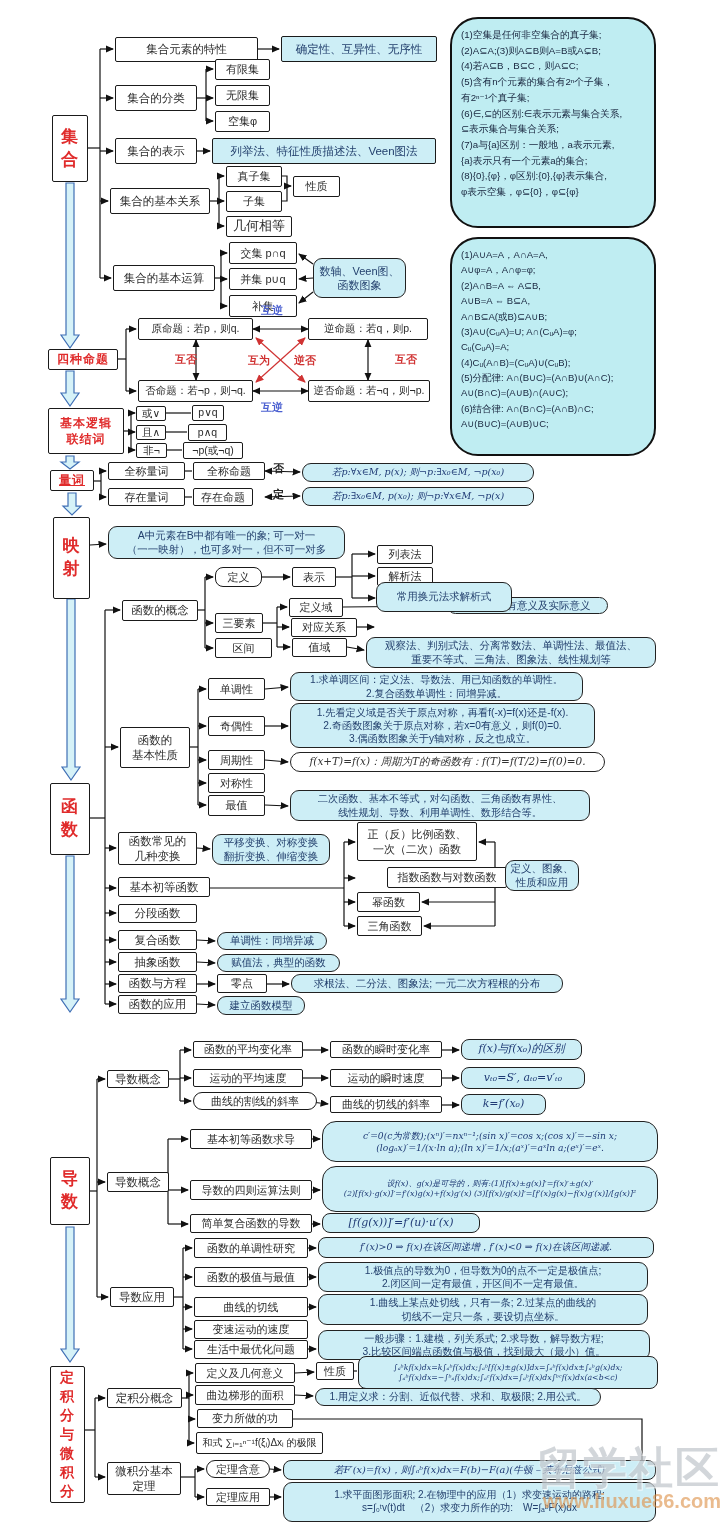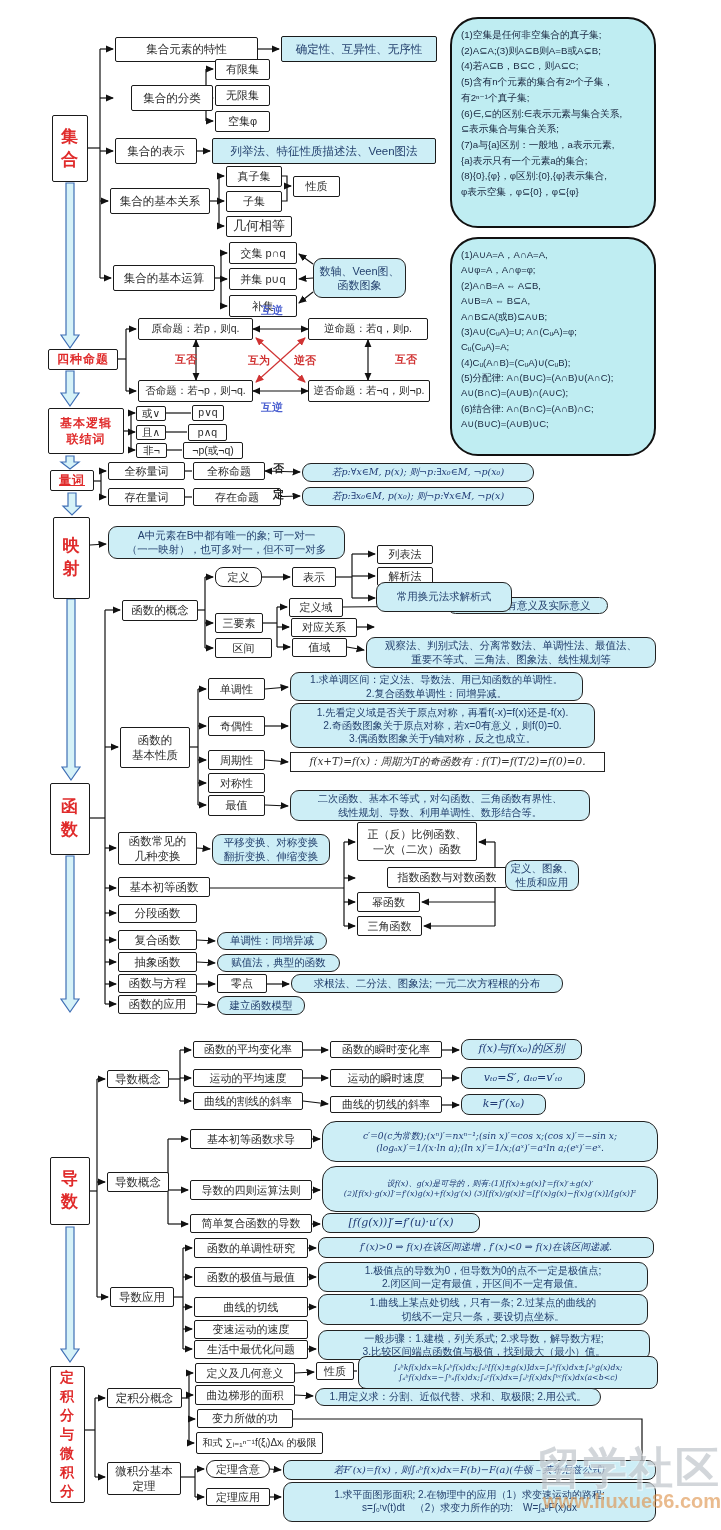--- a/index.html
+++ b/index.html
@@ -3,21 +3,21 @@
 <meta charset="utf-8">
 <style>
   html,body{margin:0;padding:0;background:#ffffff;}
   #canvas{position:relative;width:721px;height:1530px;background:#fff;overflow:hidden;
           font-family:"Liberation Sans","DejaVu Sans",sans-serif;}
   #edges-svg{position:absolute;left:0;top:0;pointer-events:none;}
   .edge{fill:none;stroke-width:1.2px;}
   .node{position:absolute;box-sizing:border-box;display:flex;align-items:center;justify-content:center;
         text-align:center;white-space:pre-line;line-height:1.28;overflow:hidden;}
   .plain{background:#fff;border:1.4px solid #1a1a1a;color:#2b2b2b;border-radius:2px;}
-  .plainround{background:#fff;border:1.3px solid #222;border-radius:0;color:#333;
+  .plainround{background:#fff;border:1.3px solid #222;border-radius:10px;color:#333;
         font-family:"DejaVu Serif","DejaVu Sans",serif;font-style:italic;}
   .cyan{background:#cdeef6;border:1.3px solid #222;border-radius:9px;color:#24416e;}
   .cyanflat{background:#cdeef6;border:1.4px solid #1a1a1a;border-radius:2px;color:#24416e;}
   .cyanf{background:#cdeef6;border:1.3px solid #222;border-radius:8px;color:#1f3a75;
         font-family:"DejaVu Serif","DejaVu Sans",serif;font-style:italic;}
   .cyanfbig{background:#cdeef6;border:1.5px solid #222;border-radius:14px;color:#1f3a75;
         font-family:"DejaVu Serif","DejaVu Sans",serif;font-style:italic;}
   .cyanbig{background:#bfedf2;border:2px solid #111;border-radius:28px;color:#17243d;
         text-align:left;align-items:flex-start;justify-content:flex-start;
         padding:8px 9px;line-height:1.62;}
@@ -220,21 +220,21 @@
       <polygon points="68,493 76,493 76,506.2 81,506.2 72,515 63,506.2 68,506.2" fill="#d6f2f8" stroke="#3f6fb5" stroke-width="1.2"></polygon>
       <polygon points="67,599 75,599 75,767 80,767 71,780 62,767 67,767" fill="#d6f2f8" stroke="#3f6fb5" stroke-width="1.2"></polygon>
       <polygon points="66,856 74,856 74,999 79,999 70,1012 61,999 66,999" fill="#d6f2f8" stroke="#3f6fb5" stroke-width="1.2"></polygon>
       <polygon points="66,1227 74,1227 74,1349 79,1349 70,1362 61,1349 66,1349" fill="#d6f2f8" stroke="#3f6fb5" stroke-width="1.2"></polygon>
     </svg>
   <div id="nodes">
       <div class="node red" style="left: 52px; top: 115px; width: 36px; height: 67px; font-size: 17px;">集
 合</div>
       <div class="node plain" style="left: 115px; top: 37px; width: 143px; height: 25px; font-size: 11.5px;">集合元素的特性</div>
       <div class="node cyanflat" style="left: 281px; top: 36px; width: 156px; height: 26px; font-size: 11.5px;">确定性、互异性、无序性</div>
-      <div class="node plain" style="left: 131px; top: 85px; width: 82px; height: 26px; font-size: 11.5px; text-align: center;">集合的分类</div>
+      <div class="node plain" style="left: 115px; top: 85px; width: 82px; height: 26px; font-size: 11.5px; text-align: center;">集合的分类</div>
       <div class="node plain" style="left: 215px; top: 59px; width: 55px; height: 21px; font-size: 11px;">有限集</div>
       <div class="node plain" style="left: 215px; top: 85px; width: 55px; height: 21px; font-size: 11px;">无限集</div>
       <div class="node plain" style="left: 215px; top: 111px; width: 55px; height: 21px; font-size: 11px;">空集φ</div>
       <div class="node plain" style="left: 115px; top: 138px; width: 82px; height: 26px; font-size: 11.5px;">集合的表示</div>
       <div class="node cyanflat" style="left: 212px; top: 138px; width: 224px; height: 26px; font-size: 11.5px;">列举法、特征性质描述法、Veen图法</div>
       <div class="node plain" style="left: 110px; top: 188px; width: 100px; height: 26px; font-size: 11.5px;">集合的基本关系</div>
       <div class="node plain" style="left: 226px; top: 166px; width: 56px; height: 21px; font-size: 11px;">真子集</div>
       <div class="node plain" style="left: 226px; top: 191px; width: 56px; height: 21px; font-size: 11px;">子集</div>
       <div class="node plain" style="left: 226px; top: 216px; width: 66px; height: 21px; font-size: 13px;">几何相等</div>
       <div class="node plain" style="left: 293px; top: 176px; width: 47px; height: 21px; font-size: 11px;">性质</div>
@@ -283,21 +283,21 @@
       <div class="node plain" style="left: 136px; top: 406px; width: 30px; height: 15px; font-size: 10.5px;">或∨</div>
       <div class="node plain" style="left: 192px; top: 405px; width: 32px; height: 16px; font-size: 10.5px;">p∨q</div>
       <div class="node plain" style="left: 136px; top: 425px; width: 30px; height: 15px; font-size: 10.5px;">且∧</div>
       <div class="node plain" style="left: 188px; top: 424px; width: 39px; height: 17px; font-size: 10.5px;">p∧q</div>
       <div class="node plain" style="left: 136px; top: 443px; width: 31px; height: 15px; font-size: 10.5px;">非¬</div>
       <div class="node plain" style="left: 183px; top: 442px; width: 60px; height: 17px; font-size: 10.5px;">¬p(或¬q)</div>
       <div class="node red" style="left: 50px; top: 470px; width: 44px; height: 21px; font-size: 12px; text-decoration: underline;">量词</div>
       <div class="node plain" style="left: 108px; top: 462px; width: 77px; height: 18px; font-size: 11px;">全称量词</div>
       <div class="node plain" style="left: 193px; top: 462px; width: 72px; height: 18px; font-size: 11px;">全称命题</div>
       <div class="node plain" style="left: 108px; top: 488px; width: 77px; height: 18px; font-size: 11px;">存在量词</div>
-      <div class="node plain" style="left: 193px; top: 488px; width: 88px; height: 18px; font-size: 11px;">存在命题</div>
+      <div class="node plain" style="left: 193px; top: 488px; width: 60px; height: 18px; font-size: 11px;">存在命题</div>
       <div class="node lblblack" style="left: 271px; top: 461px; width: 15px; height: 14px; font-size: 11px;">否</div>
       <div class="node lblblack" style="left: 271px; top: 487px; width: 15px; height: 14px; font-size: 11px;">定</div>
       <div class="node cyanf" style="left: 302px; top: 463px; width: 232px; height: 19px; font-size: 9.5px; border-radius: 9px;">若p:∀x∈M, p(x); 则¬p:∃x₀∈M, ¬p(x₀)</div>
       <div class="node cyanf" style="left: 302px; top: 487px; width: 232px; height: 19px; font-size: 9.5px;">若p:∃x₀∈M, p(x₀); 则¬p:∀x∈M, ¬p(x)</div>
       <div class="node red" style="left: 53px; top: 517px; width: 37px; height: 82px; font-size: 17px;">映
 射</div>
       <div class="node cyan" style="left: 108px; top: 526px; width: 237px; height: 33px; font-size: 10.5px;">A中元素在B中都有唯一的象; 可一对一
 （一一映射），也可多对一，但不可一对多</div>
       <div class="node red" style="left: 50px; top: 783px; width: 40px; height: 72px; font-size: 17px;">函
 数</div>
@@ -355,21 +355,21 @@
       <div class="node cyan" style="left: 217px; top: 996px; width: 88px; height: 19px; font-size: 10.5px;">建立函数模型</div>
       <div class="node red" style="left: 50px; top: 1157px; width: 40px; height: 68px; font-size: 17px;">导
 数</div>
       <div class="node plain" style="left: 107px; top: 1070px; width: 62px; height: 18px; font-size: 11.5px;">导数概念</div>
       <div class="node plain" style="left: 193px; top: 1041px; width: 110px; height: 17px; font-size: 11px;">函数的平均变化率</div>
       <div class="node plain" style="left: 330px; top: 1041px; width: 112px; height: 17px; font-size: 11px;">函数的瞬时变化率</div>
       <div class="node cyanf" style="left: 461px; top: 1039px; width: 121px; height: 21px; font-size: 11px;">f(x)与f(x₀)的区别</div>
       <div class="node plain" style="left: 193px; top: 1069px; width: 110px; height: 18px; font-size: 11px;">运动的平均速度</div>
       <div class="node plain" style="left: 330px; top: 1069px; width: 112px; height: 18px; font-size: 11px;">运动的瞬时速度</div>
       <div class="node cyanf" style="left: 461px; top: 1067px; width: 124px; height: 22px; font-size: 11px;">vₜ₀=S′, aₜ₀=v′ₜ₀</div>
-      <div class="node plain" style="left: 193px; top: 1092px; width: 110px; height: 18px; font-size: 11px;">曲线的割线的斜率</div>
+      <div class="node plain" style="left: 193px; top: 1092px; width: 124px; height: 18px; font-size: 11px; border-radius: 9px;">曲线的割线的斜率</div>
       <div class="node plain" style="left: 330px; top: 1096px; width: 112px; height: 17px; font-size: 11px;">曲线的切线的斜率</div>
       <div class="node cyanf" style="left: 461px; top: 1094px; width: 85px; height: 21px; font-size: 11px;">k=f′(x₀)</div>
       <div class="node plain" style="left: 107px; top: 1172px; width: 62px; height: 20px; font-size: 11.5px;">导数概念</div>
       <div class="node plain" style="left: 190px; top: 1129px; width: 122px; height: 20px; font-size: 11px;">基本初等函数求导</div>
       <div class="node cyanfbig" style="left: 322px; top: 1121px; width: 336px; height: 41px; font-size: 9.2px;">c′=0(c为常数);(xⁿ)′=nxⁿ⁻¹;(sin x)′=cos x;(cos x)′=−sin x;
 (logₐx)′=1/(x·ln a);(ln x)′=1/x;(aˣ)′=aˣln a;(eˣ)′=eˣ.</div>
       <div class="node plain" style="left: 190px; top: 1180px; width: 122px; height: 20px; font-size: 11px;">导数的四则运算法则</div>
       <div class="node cyanfbig" style="left: 322px; top: 1166px; width: 336px; height: 46px; font-size: 8px;">设f(x)、g(x)是可导的，则有:(1)[f(x)±g(x)]′=f(x)′±g(x)′
 (2)[f(x)·g(x)]′=f′(x)g(x)+f(x)g′(x) (3)[f(x)/g(x)]′=[f′(x)g(x)−f(x)g′(x)]/[g(x)]²</div>
       <div class="node plain" style="left: 190px; top: 1214px; width: 122px; height: 19px; font-size: 11px;">简单复合函数的导数</div>

